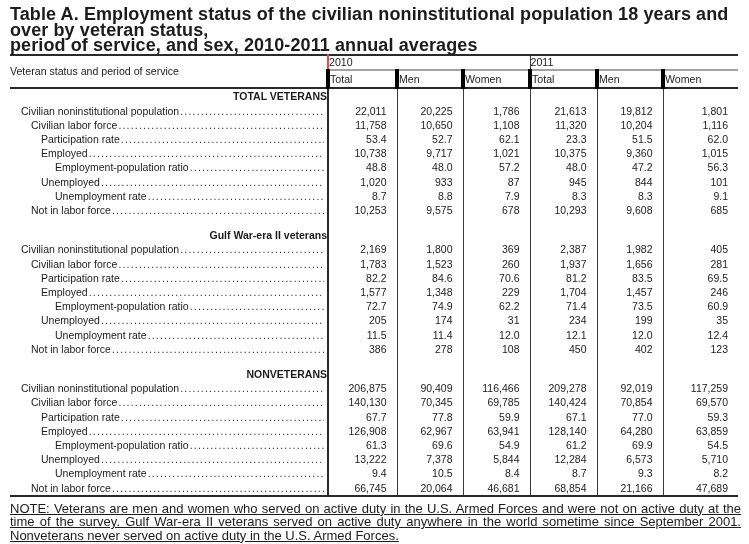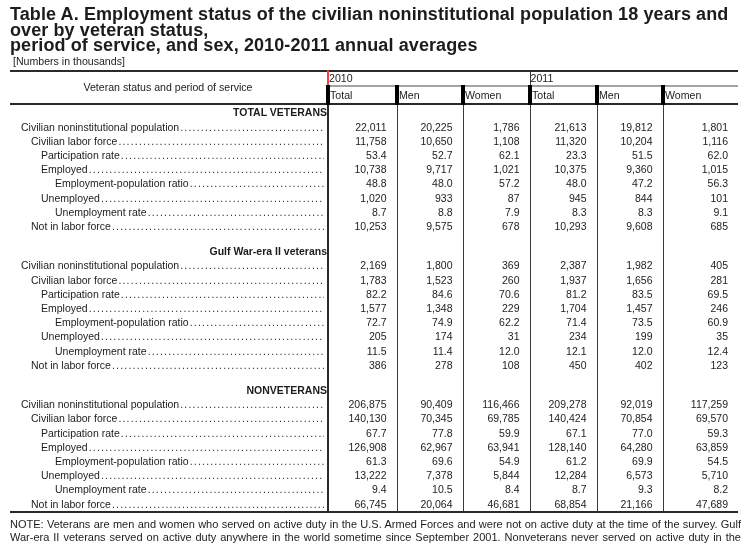--- a/index.html
+++ b/index.html
@@ -18,21 +18,21 @@
   table.emp {
     border-collapse:collapse; table-layout:fixed; width:728px;
     border-top:2px solid #2a2a2a; border-bottom:2px solid #2a2a2a;
   }
   col.c-stub { width:318px; }
   col.c-n1 { width:69px; } col.c-n2 { width:66px; } col.c-n3 { width:67px; }
   col.c-n4 { width:67px; } col.c-n5 { width:66px; } col.c-n6 { width:75px; }
 
   th { font-weight:normal; font-size:10.6px; }
   .stub-head {
-    text-align:center; vertical-align:middle;
+    text-align:left; vertical-align:middle;
     border-right:2px solid #ef4444; border-bottom:2px solid #2a2a2a;
   }
   .year { text-align:left; height:15px; border-left:1px solid #3a3a3a; border-bottom:2px solid #a3a3a3; }
   .ch   { text-align:left; height:18px; border-left:4px solid #000000; border-bottom:2px solid #2a2a2a; }
 
   tbody td { height:14.2px; line-height:14.2px; font-size:10.5px; vertical-align:bottom; }
   td.stub { border-right:2px solid #2a2a2a; }
   td.num  { text-align:right; padding-right:10px; border-left:1px solid #3a3a3a; white-space:nowrap; }
 
   .stub .cellflex { display:flex; align-items:baseline;justify-content:flex-end; }
@@ -45,34 +45,33 @@
   .leader::after {
     content:"........................................................................................................................................................";
     letter-spacing:1.2px; font-size:10.5px;
   }
 
   td.sec { font-weight:bold; text-align:right; }
   tr.sec-row td { height:16px; }
   tr.gap td { padding-top:11px; }
 
   .note {
-    width:731px; margin-top:5px; font-size:11px; line-height:13.4px;
-    text-align:justify; color:#1c1c1c;
+    width:731px; margin-top:5px; font-size:13px; line-height:13.4px;
+    text-align:justify; color:#1c1c1c;text-decoration:underline;
   }
 </style>
 </head>
 <body>
 
 <div class="page">
 
   <div class="title">
     <div>Table A. Employment status of the civilian noninstitutional population 18 years and over by veteran status,</div>
     <div>period of service, and sex, 2010-2011 annual averages</div>
   </div>
-  <div class="units">[Numbers in thousands]</div>
 
   <table class="emp">
     <colgroup>
       <col class="c-stub">
         <col class="c-n1">
         <col class="c-n2">
         <col class="c-n3">
         <col class="c-n4">
         <col class="c-n5">
         <col class="c-n6">

